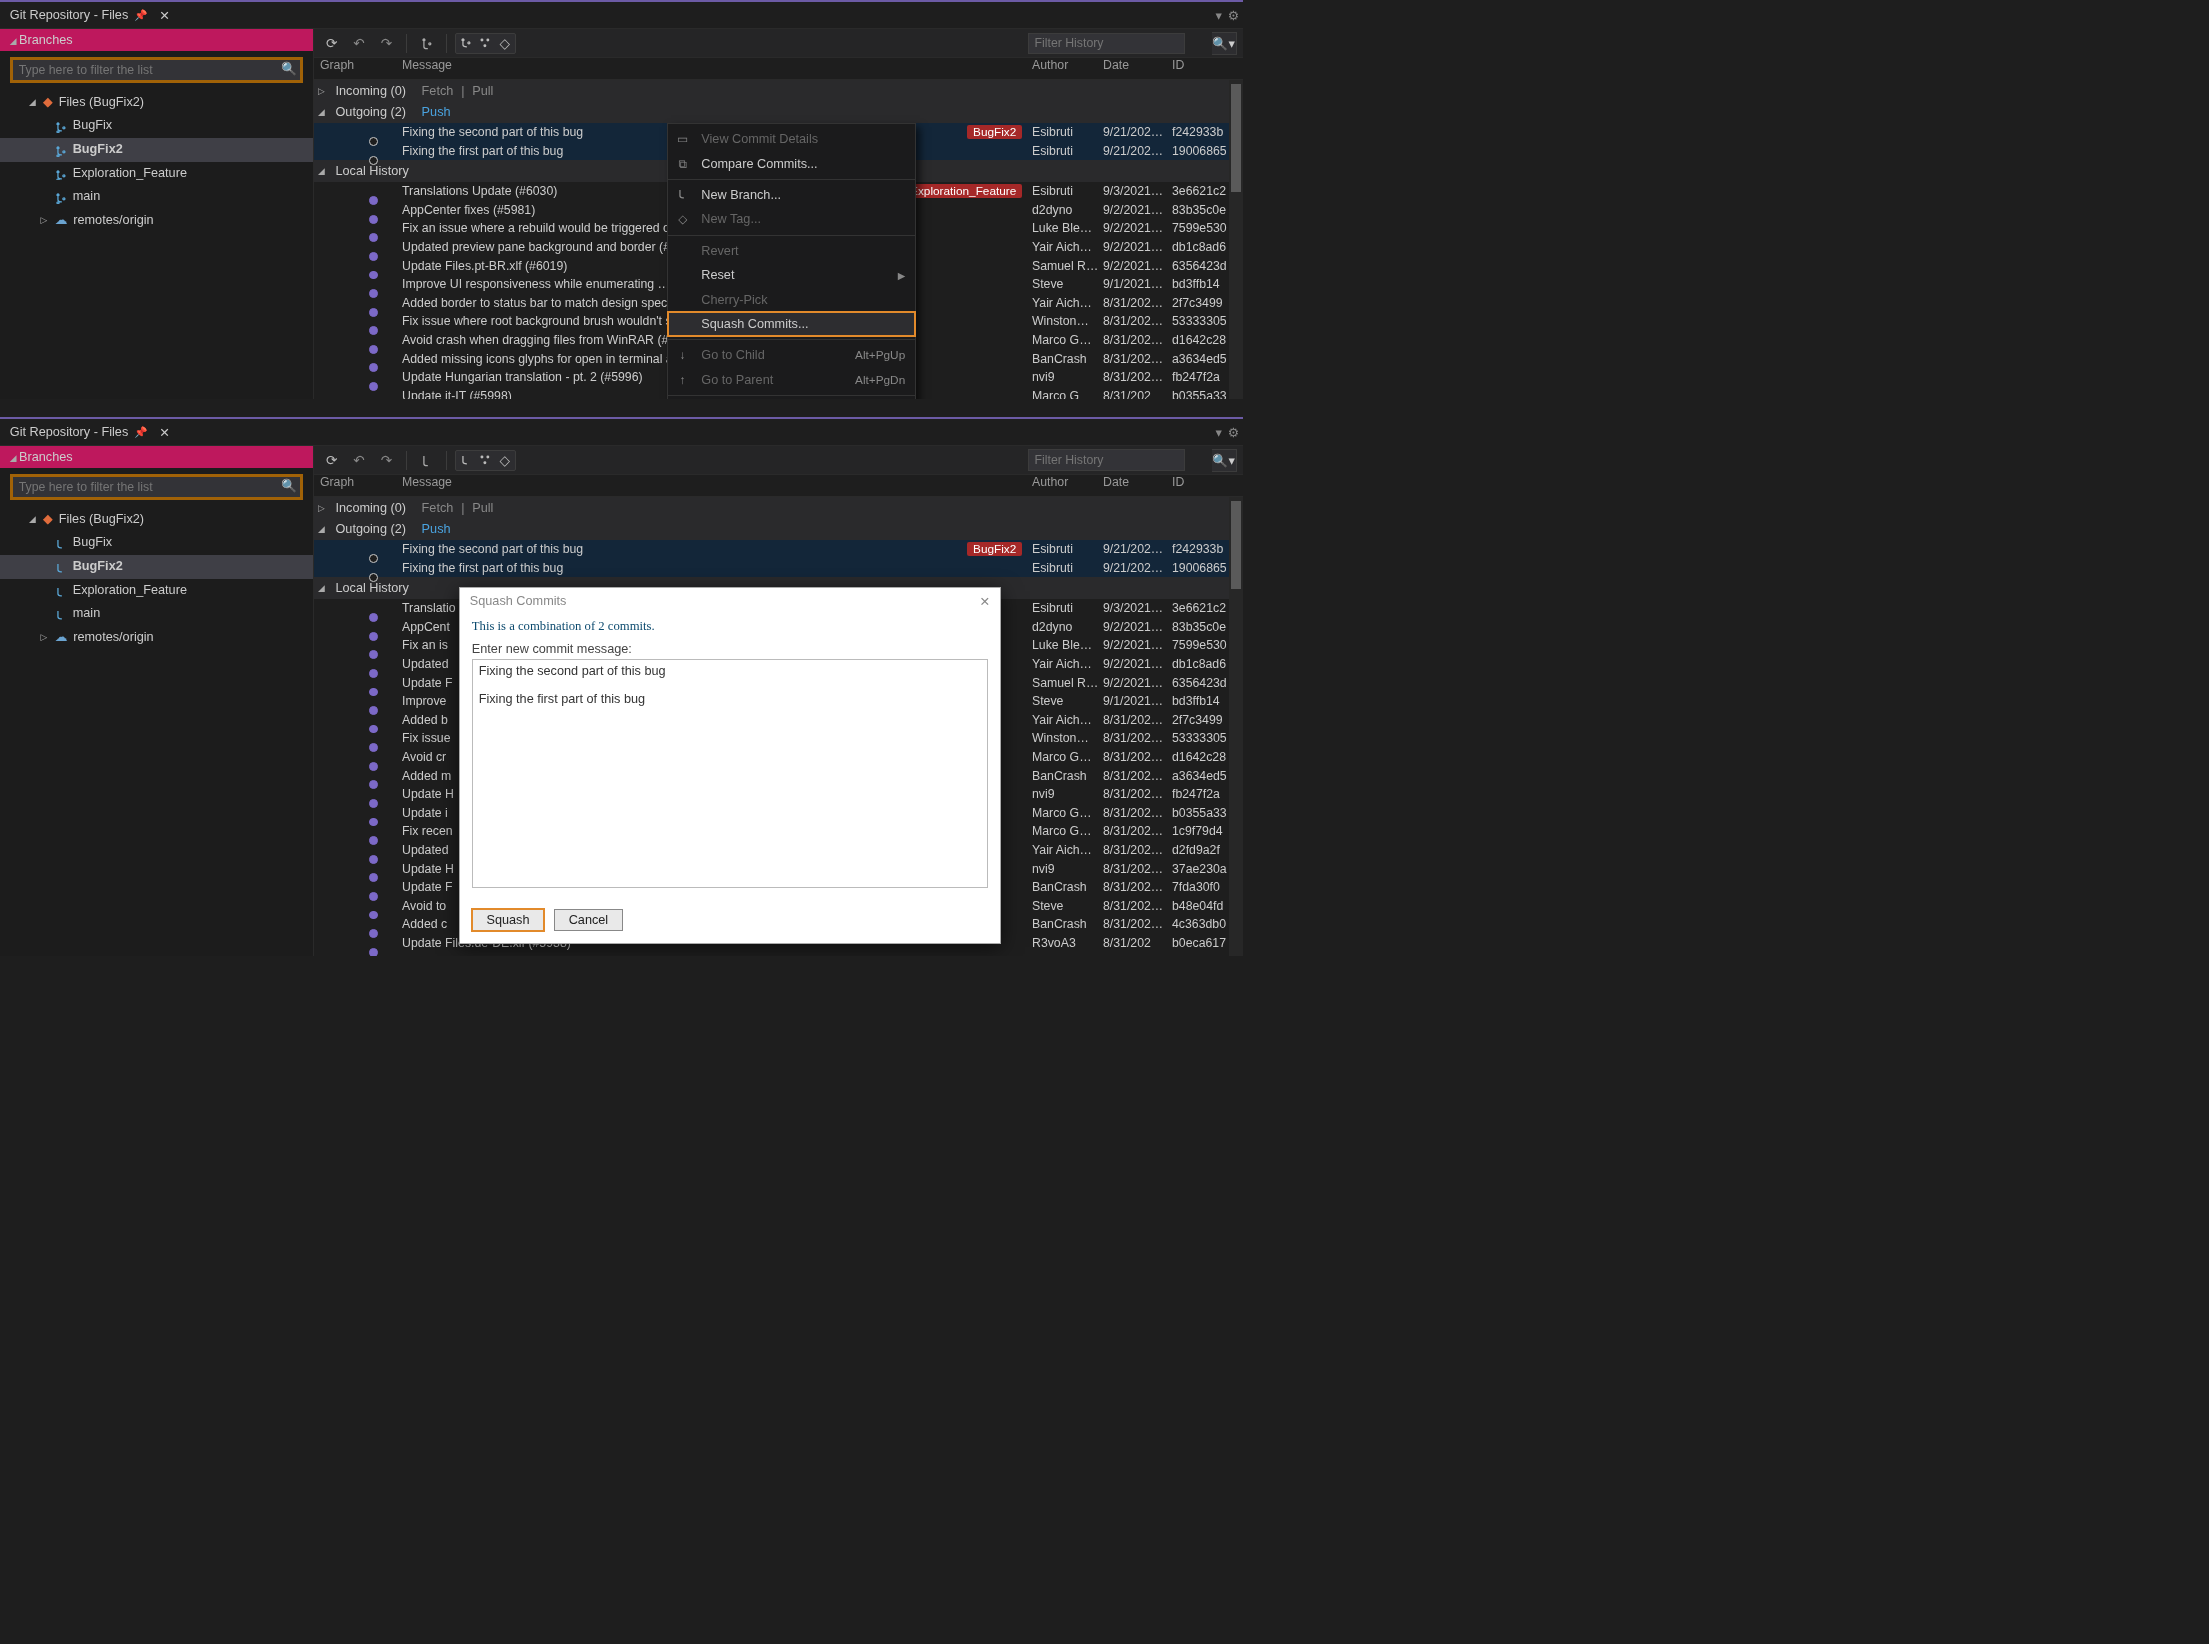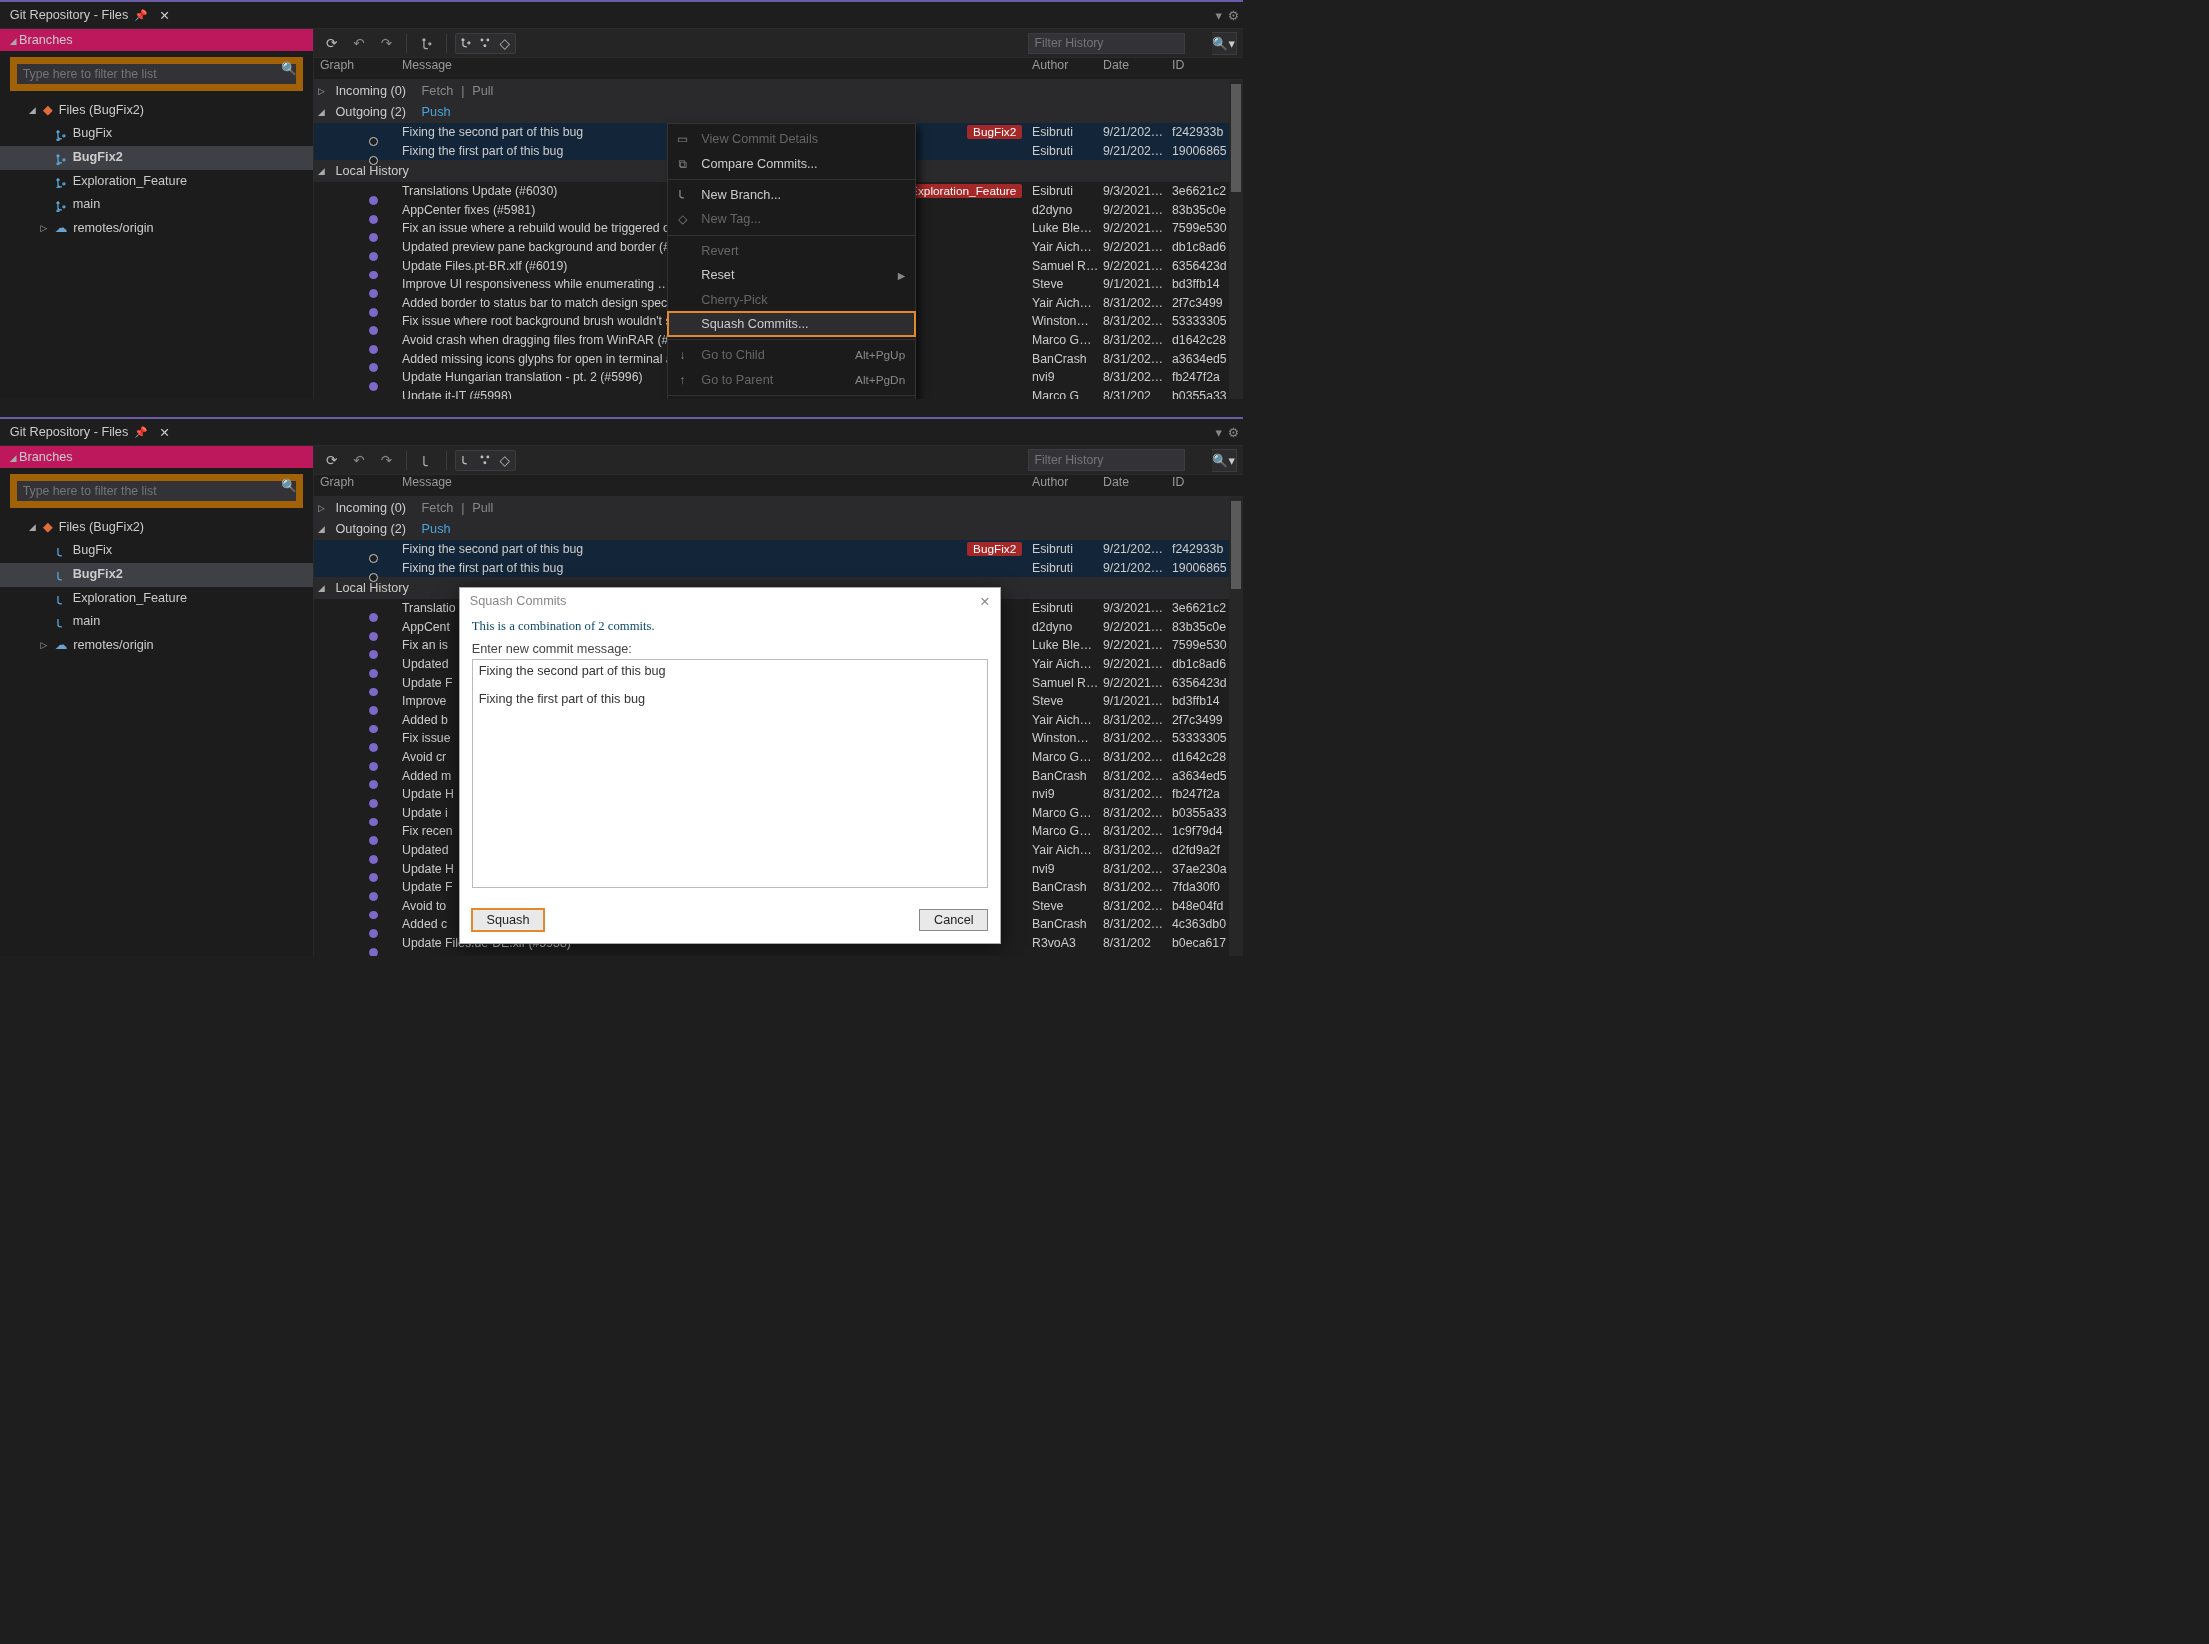--- a/index.html
+++ b/index.html
@@ -44,21 +44,21 @@
     color:#ccc;
     background:#be185d;
     font-size:12.7px;
   }
   .sidebar-header::before { content:"▸ "; font-size:9.8px; color:#aaa; transform:scaleY(0.9);}
   .sidebar-header.expanded::before { content:"◢ "; font-size:8.8px;}
   .filter-row { padding: 5.9px 9.8px; }
   .filter-input {
     width: 100%;
     background:#333337;
-    border:7px solid #a16207;
+    border:3px solid #a16207;
     color:#fdba74;
     padding: 2.9px 21.6px 2.9px 5.9px;
     font-size:12.3px;
   }
   .filter-wrap { position:relative; }
   .filter-wrap .mag { position:absolute; right:5.9px; top:3.9px; color:#ccc; font-size:12.7px;}
   .tree { padding: 2px 0; overflow:hidden; }
   .tree-row {
     display:flex; align-items:center; gap:5.9px;
     padding: 2px 3.9px 2px 29px;
@@ -179,21 +179,21 @@
   .dlg-title { padding:5.9px 9.8px; color:#888; font-size:12.7px; display:flex;}
   .dlg-title .close { margin-left:auto; color:#888; cursor:pointer;}
   .dlg-body { padding:2px 11.8px 9.8px;}
   .dlg-body .info { margin:2px 0 7.8px; color:#0c4a6e; font-size:12.7px;font-family:Liberation Serif, serif;}
   .dlg-body .lbl { color:#444; font-size:12.7px; margin-bottom:3.9px;}
   .dlg-body textarea {
     width:100%; height:229px; resize:none;
     border:1px solid #bbb; padding:3.9px 5.9px; font-family:inherit; font-size:12.7px;
     color:#333;
   }
-  .dlg-buttons { display:flex; justify-content:space-between; gap:9.8px; padding:7.8px 11.8px 11.8px;}
+  .dlg-buttons { display:flex; justify-content:flex-start; gap:9.8px; padding:7.8px 11.8px 11.8px;}
   .dlg-btn {
     border:1px solid #888; background:#e9e9e9; padding:2.9px 13.7px;
     font-size:12.7px; color:#222;
   }
   .dlg-btn.primary { outline:2px solid #e28a2b; outline-offset:-1px;}
 </style>
 </head>
 <body>
 
 <div class="window">

